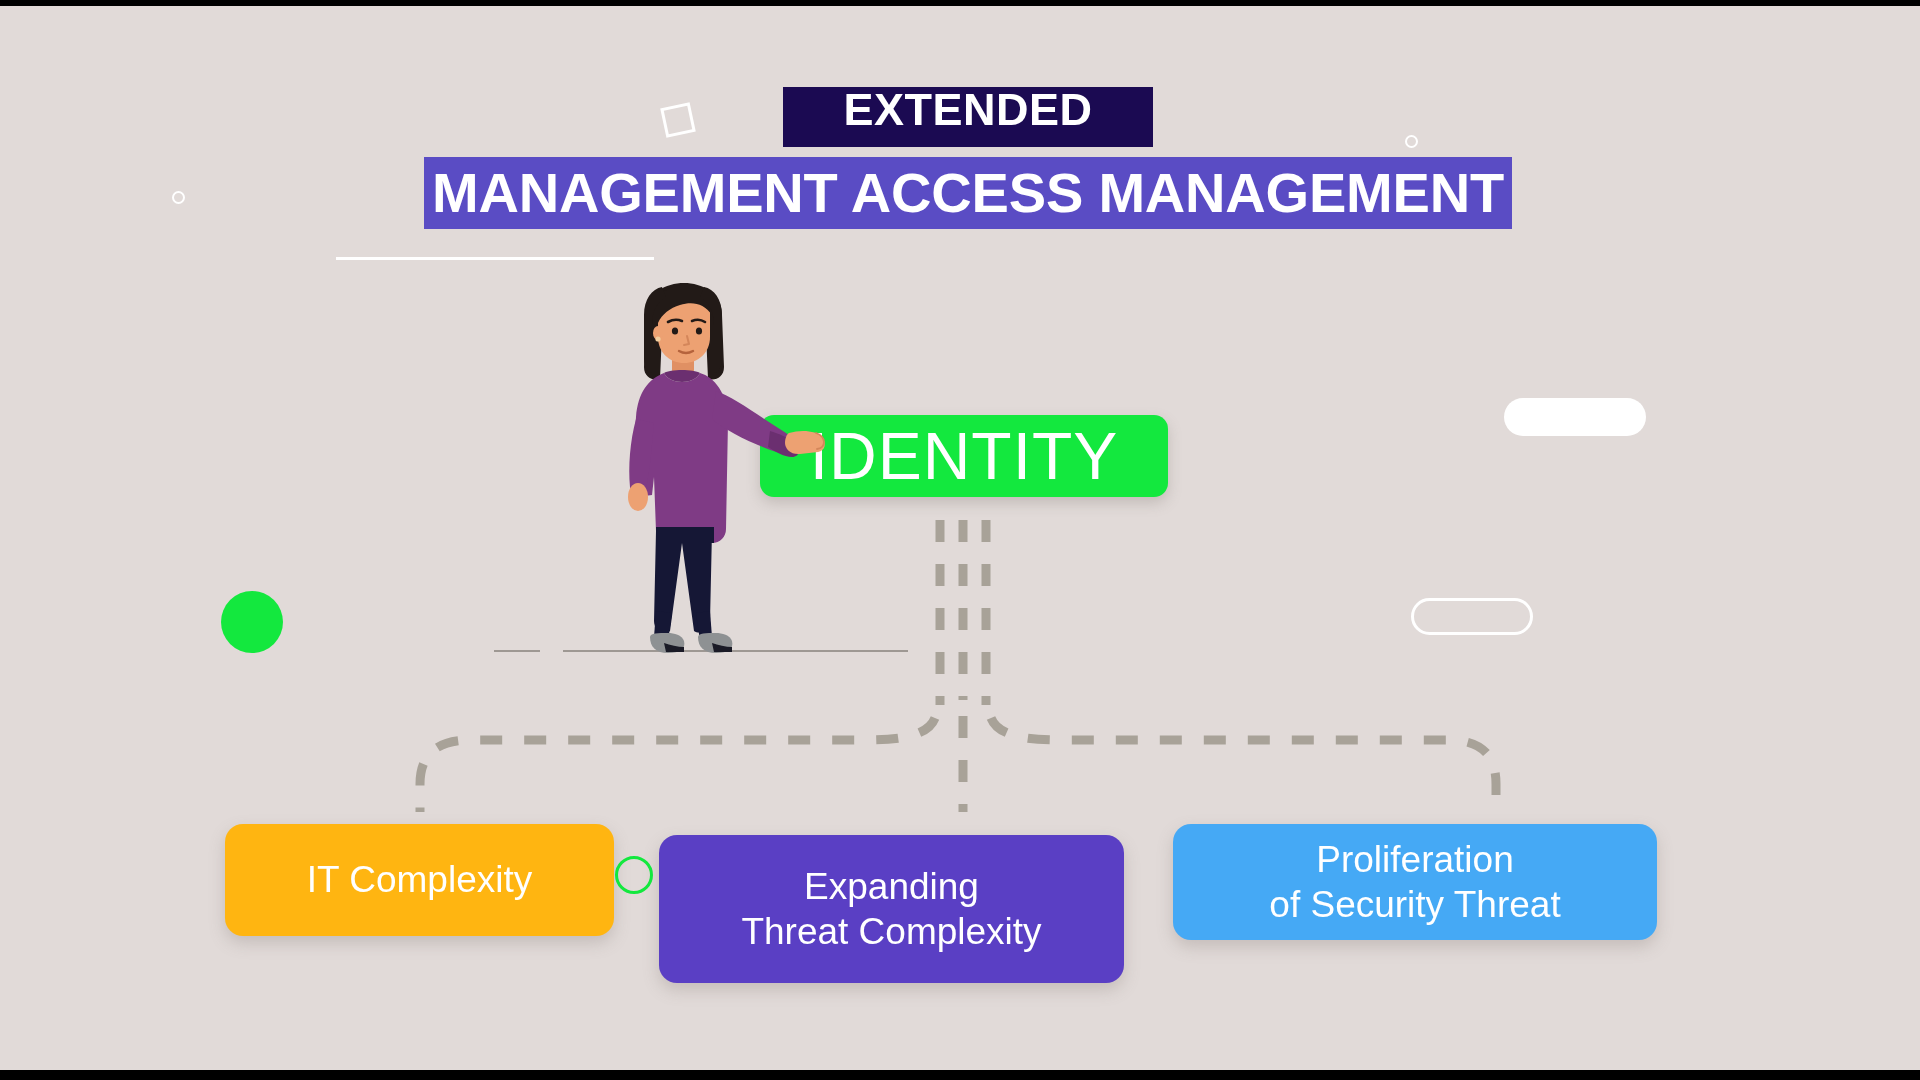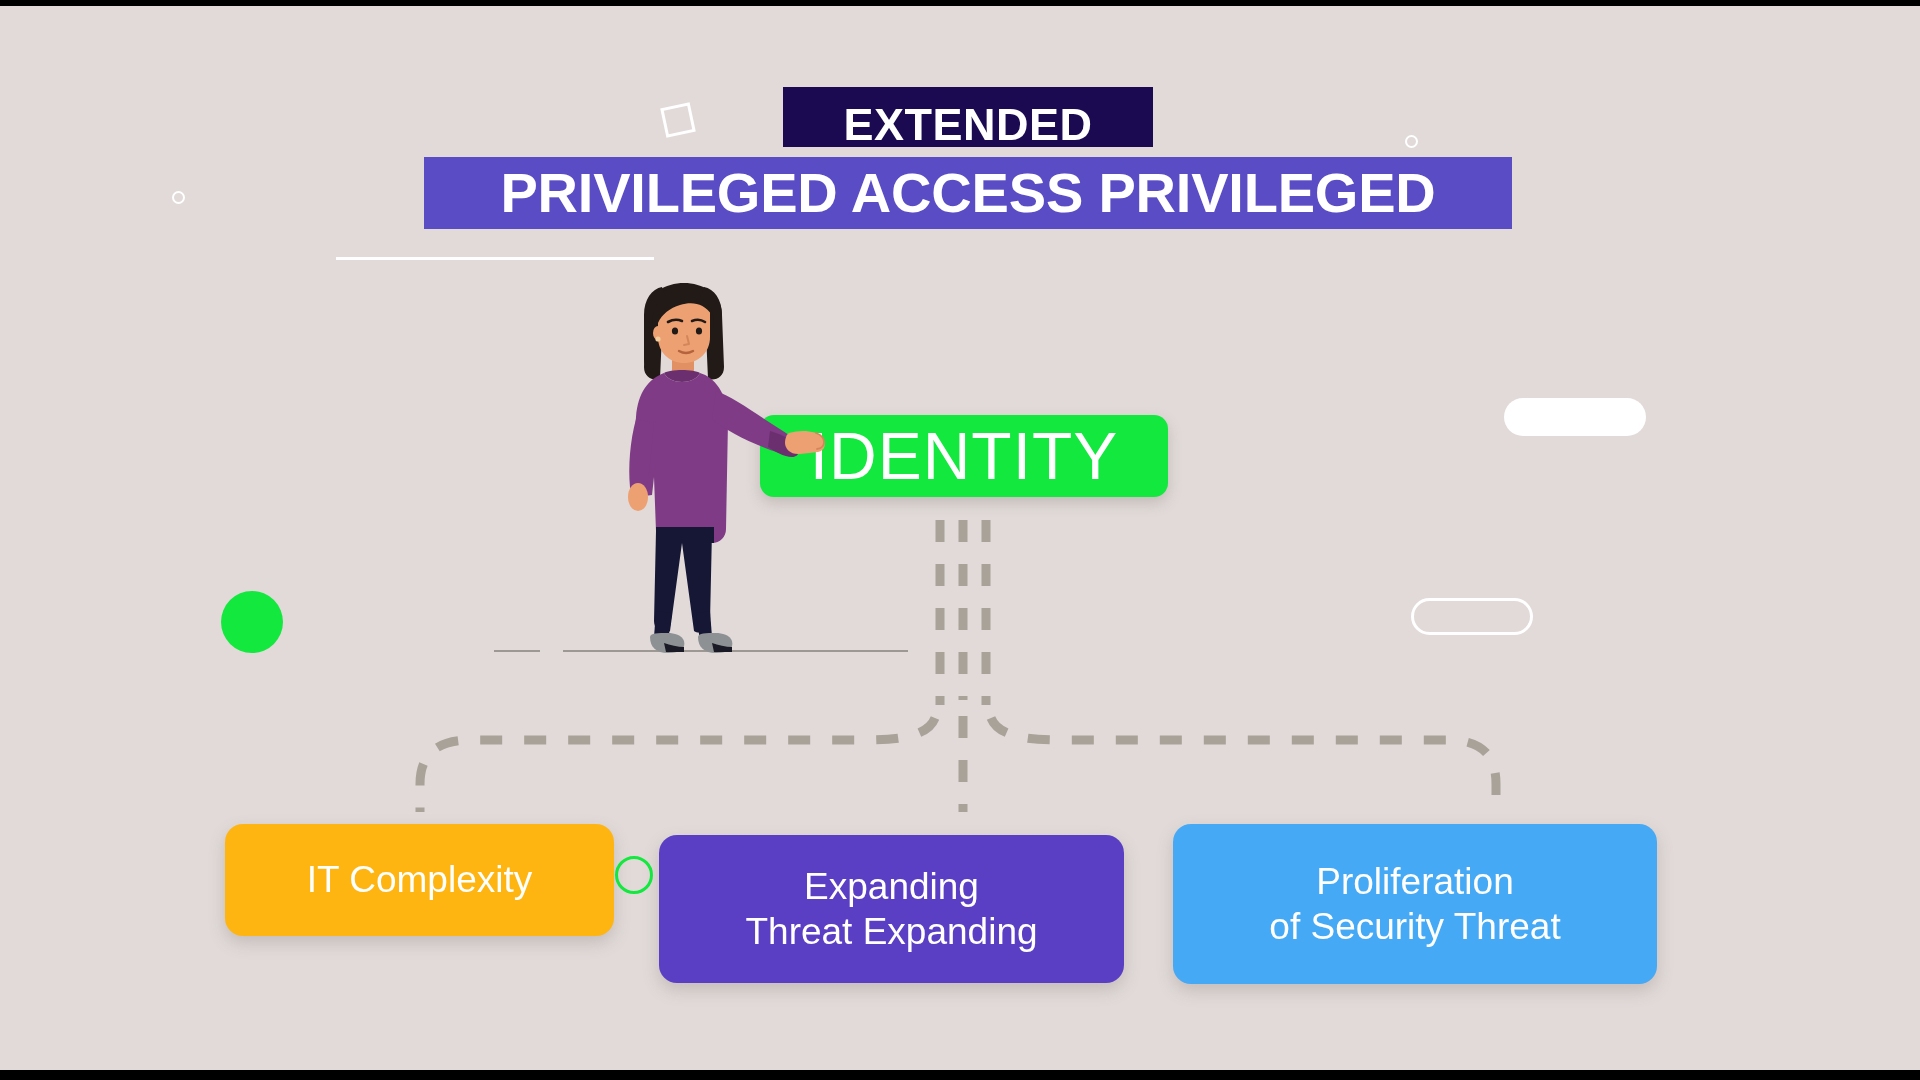--- a/index.html
+++ b/index.html
@@ -32,21 +32,21 @@
     background: #000;
   }
 
   
   .banner-eyebrow {
     position: absolute;
     left: 783px; top: 87px;
     width: 370px; height: 60px;
     background: #1b0a52;
     display: flex;
-    align-items: flex-end;
+    align-items: flex-start;
     justify-content: center;
   }
   .banner-eyebrow span {
     color: #ffffff;
     font-size: 45px;
     font-weight: bold;
     letter-spacing: 0.5px;
     line-height: 1;
     white-space: nowrap;
   }
@@ -205,21 +205,21 @@
     background: #ffb511;
   }
   .card-threat {
     left: 659px; top: 824px;
     width: 465px; height: 148px;
     background: #5a3fc4;
     margin-top: 11px;
   }
   .card-vendors {
     left: 1173px; top: 824px;
-    width: 484px; height: 160px;
+    width: 484px; height: 116px;
     background: #45a9f5;
   }
 </style>
 </head>
 <body>
 
 <div id="stage">
 
   <div class="bar-top"></div>
   <div class="bar-bottom"></div>
@@ -229,21 +229,21 @@
   <div class="deco-circle-sm-right"></div>
   <div class="deco-underline"></div>
   <div class="deco-pill-filled"></div>
   <div class="deco-pill-outline"></div>
   <div class="deco-circle-green"></div>
 
   <div class="banner-eyebrow">
     <span>EXTENDED</span>
   </div>
   <div class="banner-main">
-    <span>PRIVILEGED ACCESS PRIVILEGED</span>
+    <span>MANAGEMENT ACCESS MANAGEMENT</span>
   </div>
 
   <div class="ground-dash-left"></div>
   <div class="ground-main"></div>
 
   <svg class="character" viewBox="0 0 240 375" xmlns="http://www.w3.org/2000/svg">
 
     <path d="M38 34 C38 12, 58 2, 76 2 C94 2, 114 12, 114 34 L116 86 C116 96, 108 100, 100 98 L98 52 L54 52 L52 98 C44 100, 36 96, 36 86 Z" fill="#221a17"></path>
 
     <rect x="64" y="66" width="22" height="32" rx="9" fill="#e09063"></rect>
@@ -312,21 +312,21 @@
 
   <div class="deco-ring-green"></div>
 
   <div class="card card-it">
     <span>IT Complexity</span>
   </div>
 
   <div class="card card-threat">
     <span>
       <span>Expanding</span><br>
-      <span>Threat Expanding</span>
+      <span>Threat Complexity</span>
     </span>
   </div>
 
   <div class="card card-vendors">
     <span>
       <span>Proliferation</span><br>
       <span>of Security Threat</span>
     </span>
   </div>
 

